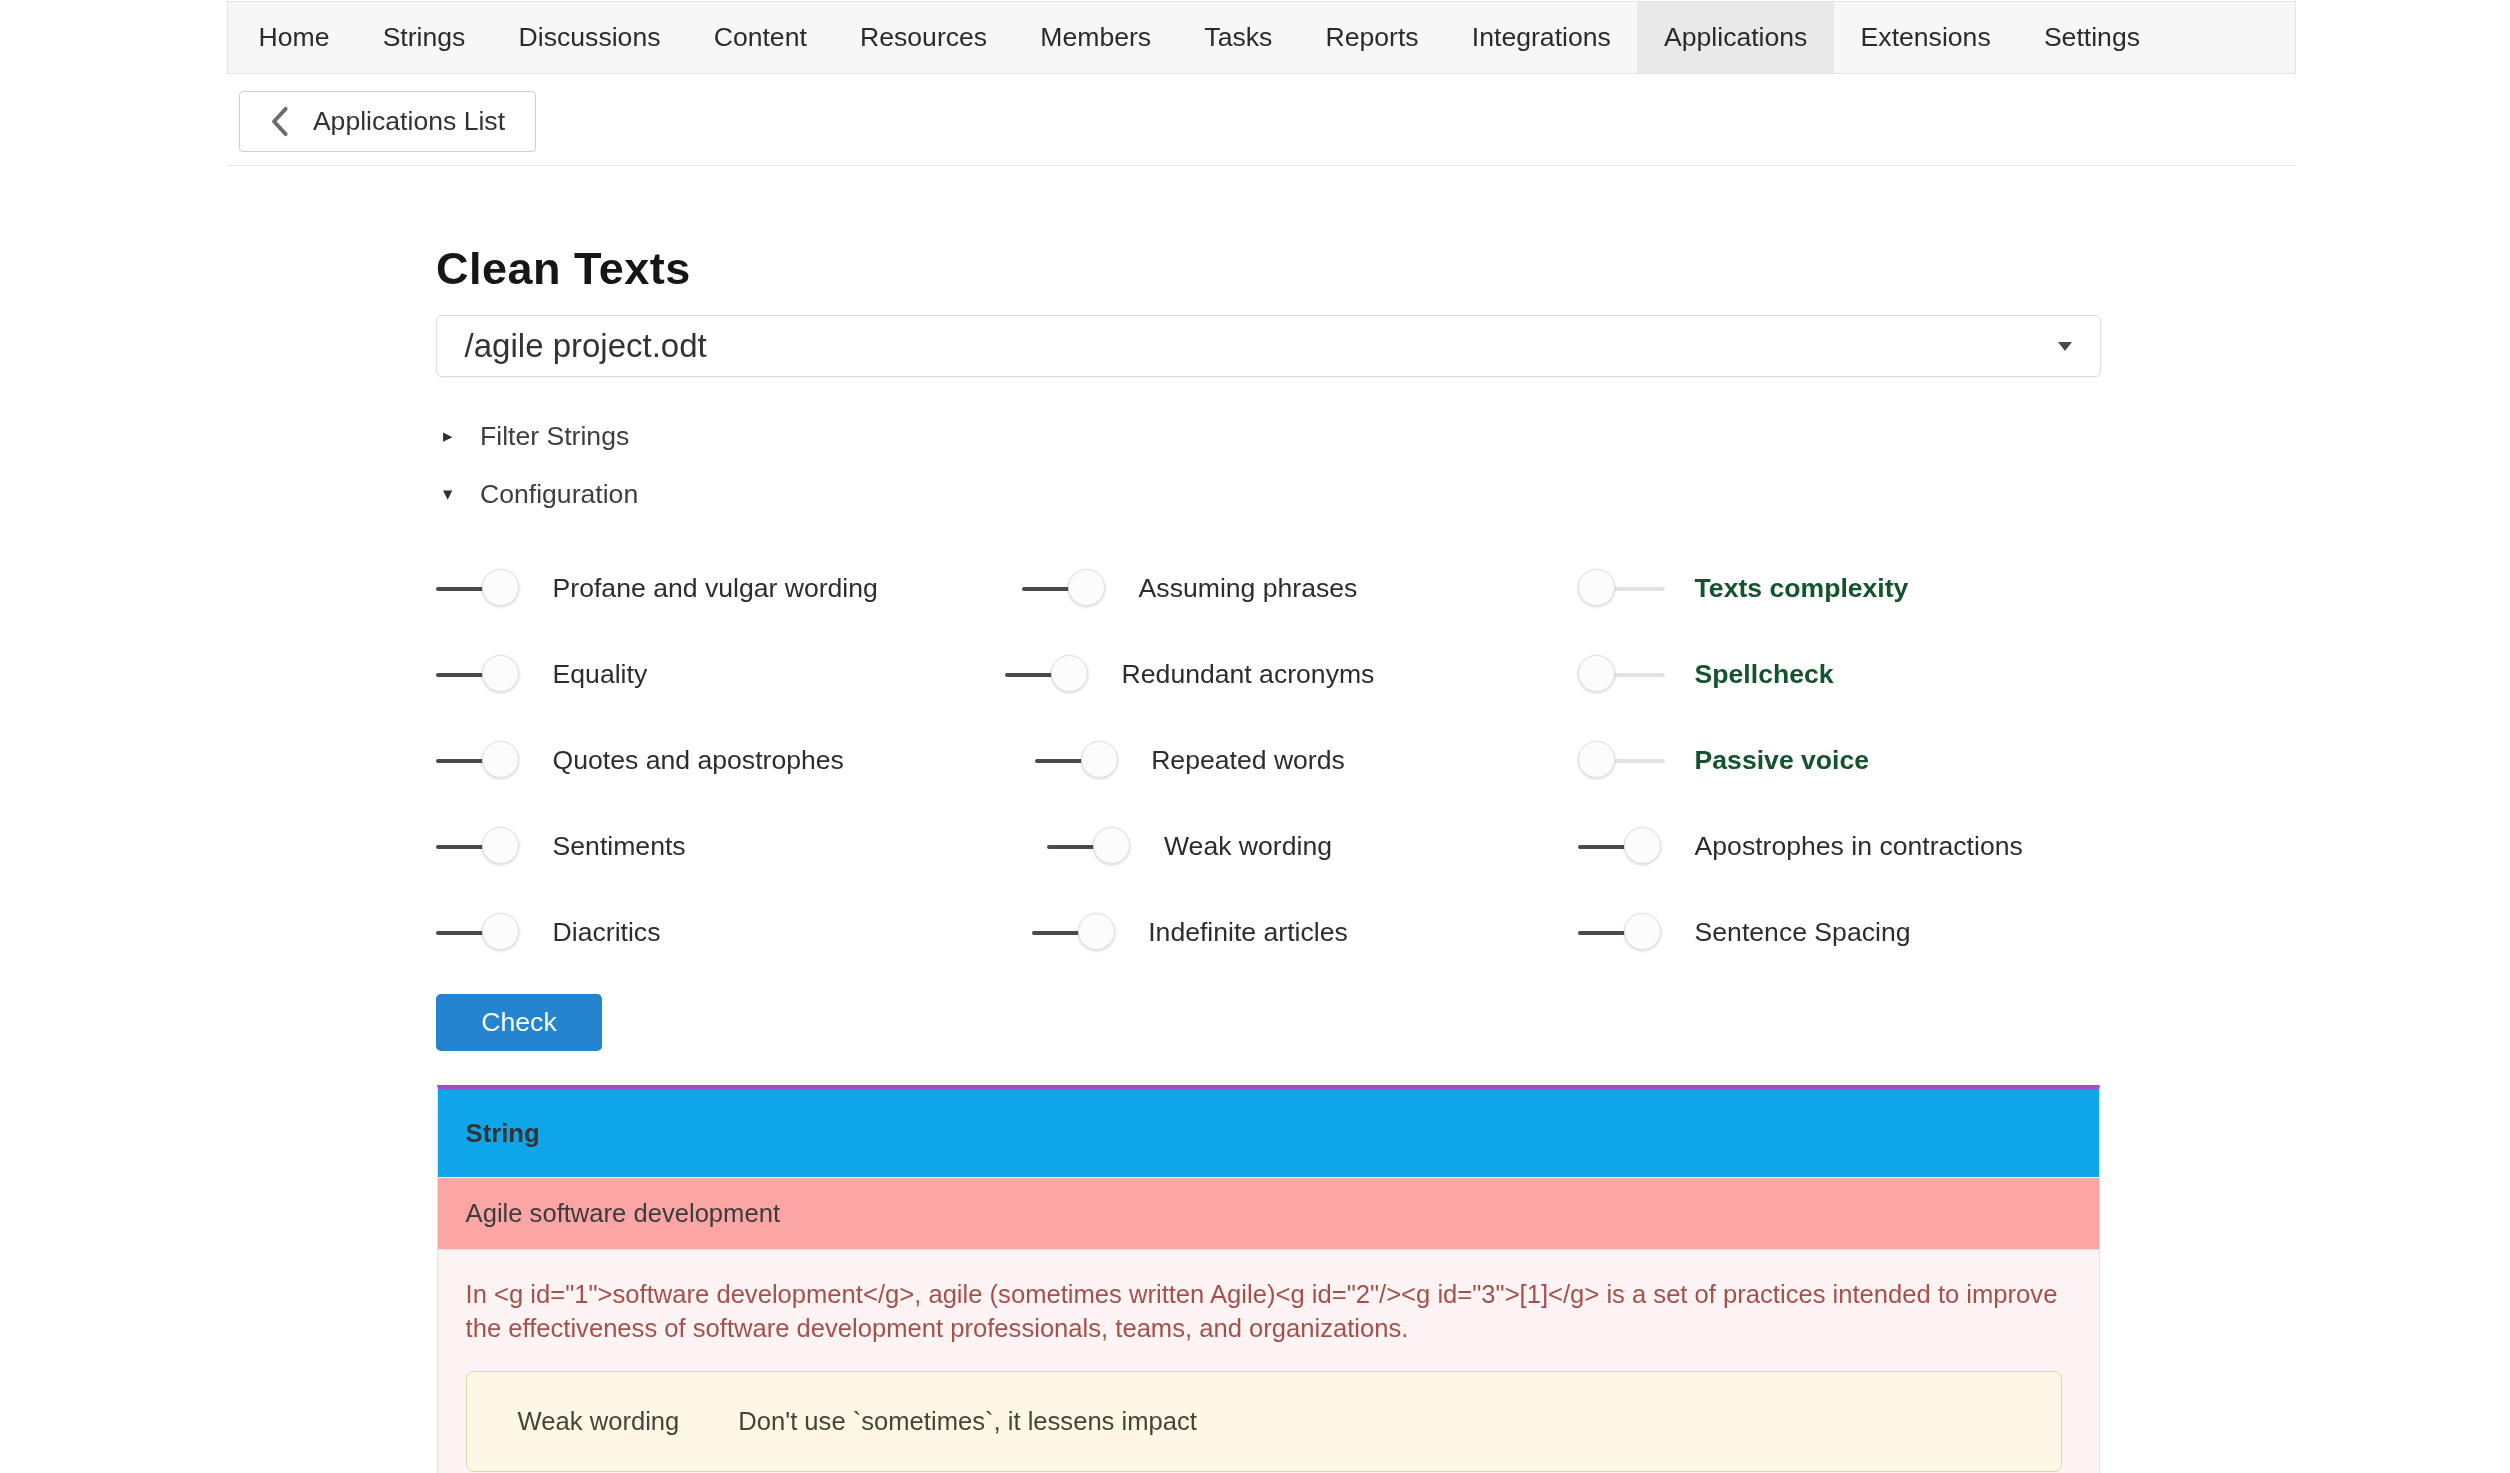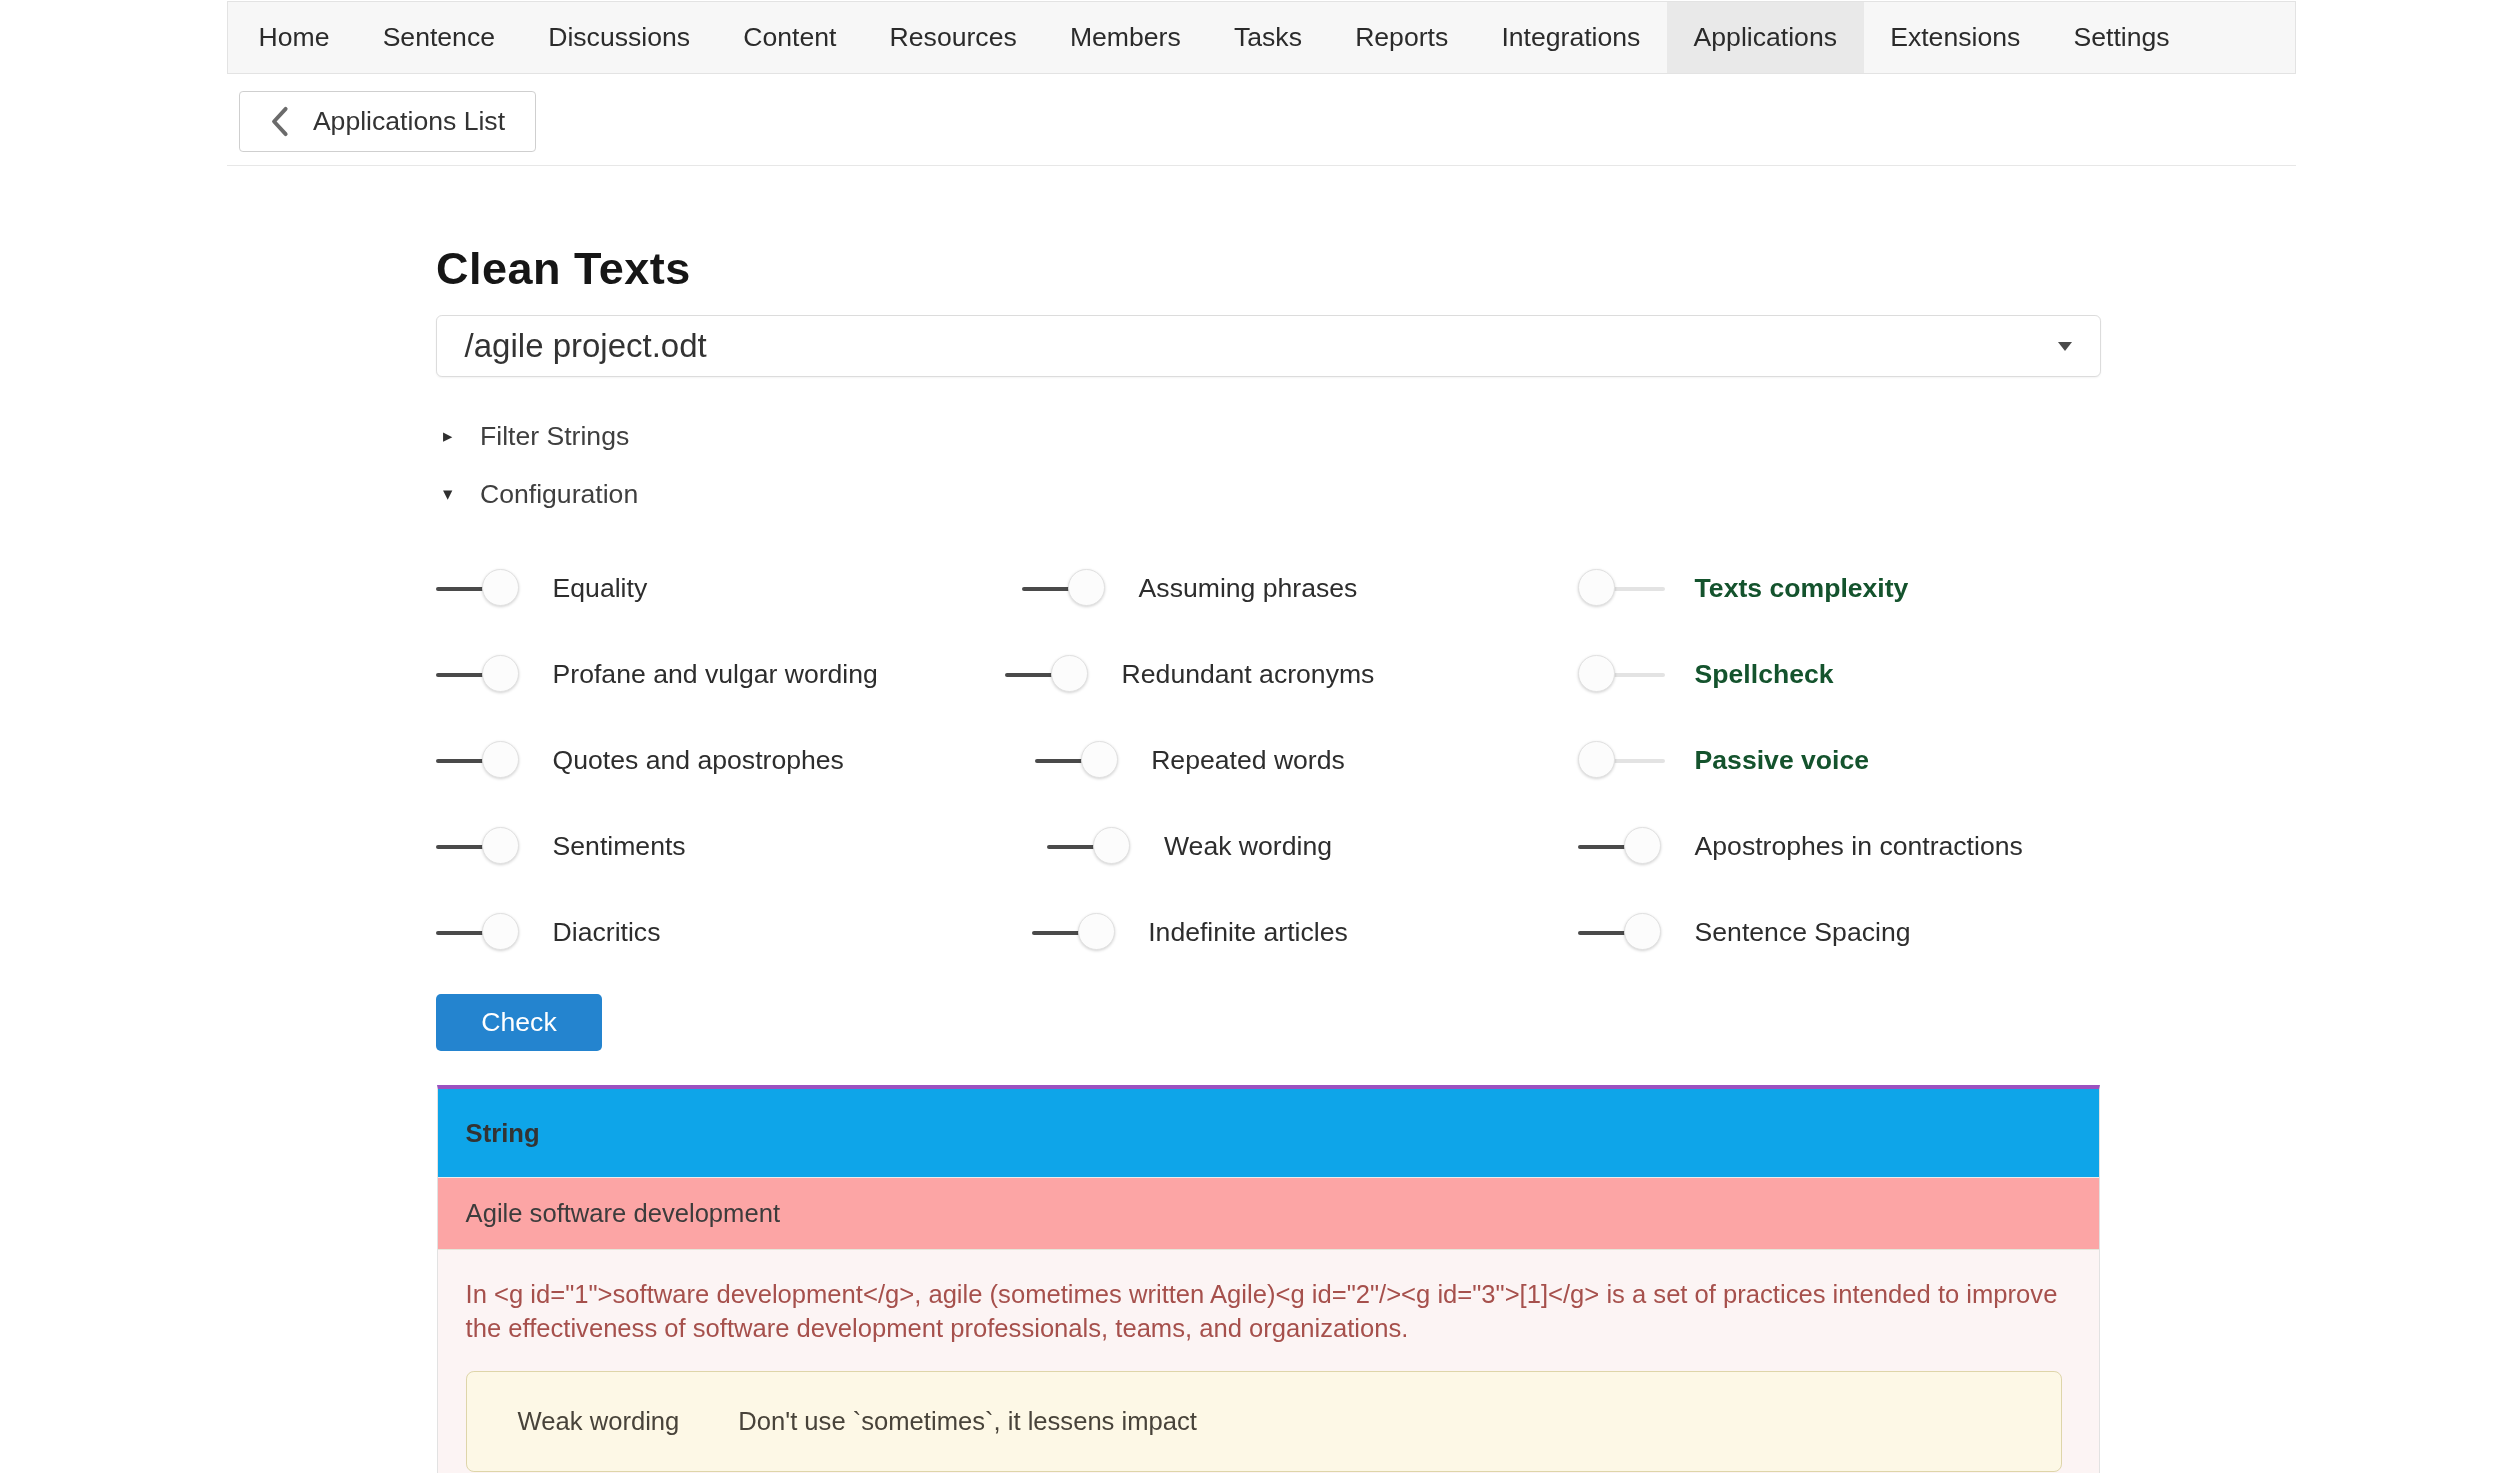--- a/index.html
+++ b/index.html
@@ -112,21 +112,21 @@
   .issue-msg{font-size:25.6px;color:#48433a;}
 </style>
 </head>
 <body>
 
 <nav class="topnav">
     <div class="nav-item">
     <span>Home</span>
   </div>
     <div class="nav-item">
-    <span>Sentence</span>
+    <span>Strings</span>
   </div>
     <div class="nav-item">
     <span>Discussions</span>
   </div>
     <div class="nav-item">
     <span>Content</span>
   </div>
     <div class="nav-item">
     <span>Resources</span>
   </div>
@@ -178,28 +178,28 @@
   <span class="tri">▾</span>
   <span>Configuration</span>
 </div>
 
 <div class="toggle-col c1">
     <div class="toggle-row on">
     <div class="switch">
       <div class="track"></div>
       <div class="knob"></div>
     </div>
+    <span class="tlabel">Profane and vulgar wording</span>
+  </div>
+    <div class="toggle-row on">
+    <div class="switch">
+      <div class="track"></div>
+      <div class="knob"></div>
+    </div>
     <span class="tlabel">Equality</span>
-  </div>
-    <div class="toggle-row on">
-    <div class="switch">
-      <div class="track"></div>
-      <div class="knob"></div>
-    </div>
-    <span class="tlabel">Profane and vulgar wording</span>
   </div>
     <div class="toggle-row on">
     <div class="switch">
       <div class="track"></div>
       <div class="knob"></div>
     </div>
     <span class="tlabel">Quotes and apostrophes</span>
   </div>
     <div class="toggle-row on">
     <div class="switch">

